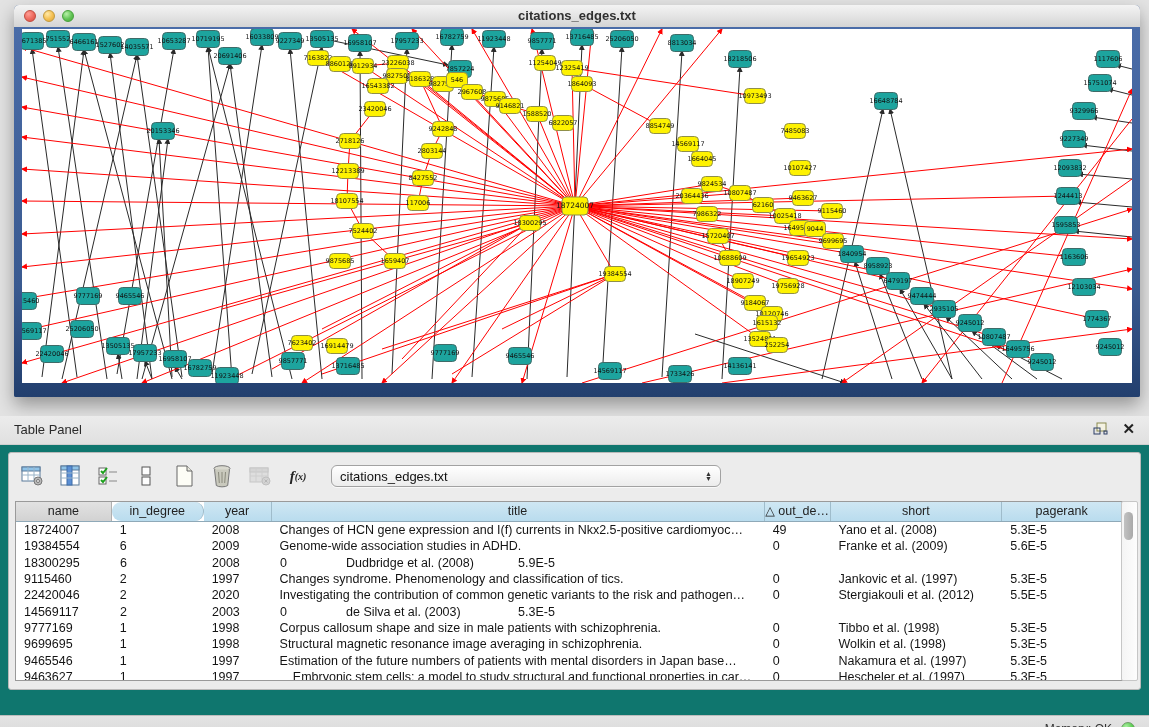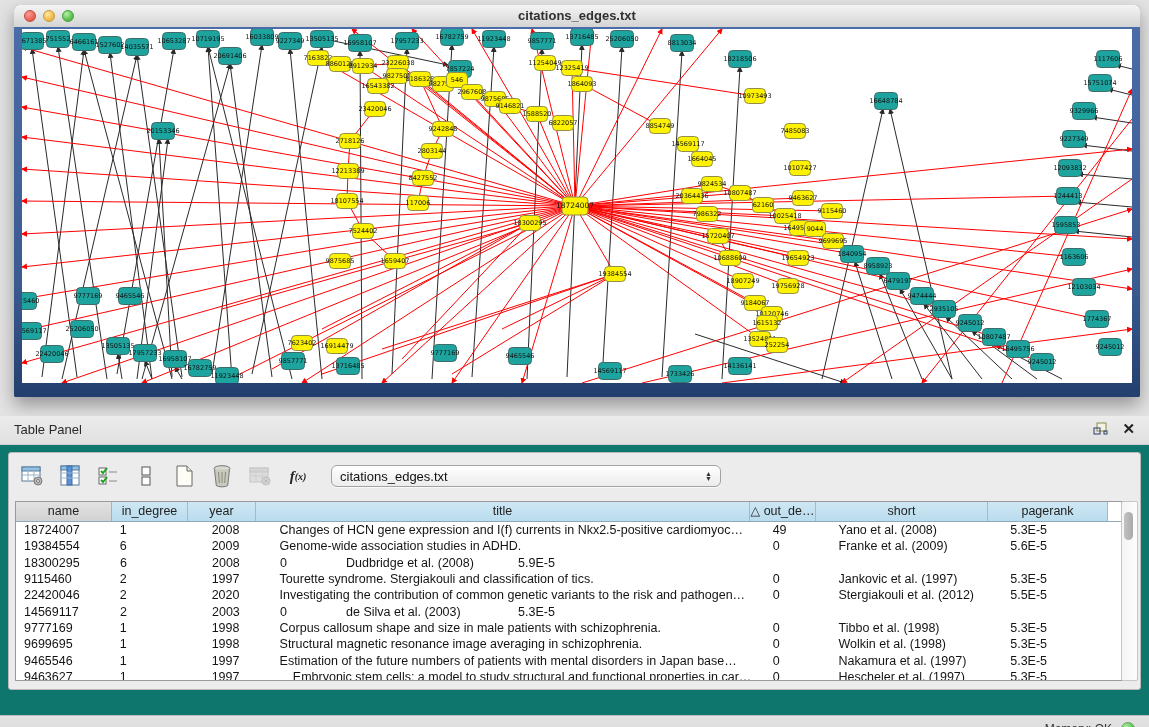--- a/index.html
+++ b/index.html
@@ -870,21 +870,21 @@
         <span class="combo-arrows">
             <span>▲</span>
             <span>▼</span>
           </span>
       </div>
     </div>
 
     <div class="data-table">
       <div class="thead">
           <div class="th first" style="width: 96px;">name</div>
-          <div class="th" style="width: 76px;">in_degree</div>
+          <div class="th" style="width: 92px; border-radius: 9px;">in_degree</div>
           <div class="th" style="width: 68px;">year</div>
           <div class="th" style="width: 494px;">title</div>
           <div class="th" style="width: 66px;">△ out_de…</div>
           <div class="th" style="width: 172px;">short</div>
           <div class="th" style="width: 120px;">pagerank</div>
         </div>
       <div class="tbody">
           <div class="tr">
             <div class="td" style="width: 96px;">18724007</div>
             <div class="td" style="width: 92px;">1</div>
@@ -908,21 +908,21 @@
             <div class="td" style="width: 92px;">6</div>
             <div class="td" style="width: 68px;">2008</div>
             <div class="td" style="width: 66px;">0</div>
             <div class="td" style="width: 172px;">Dudbridge et al. (2008)</div>
             <div class="td" style="width: 120px;">5.9E-5</div>
           </div>
           <div class="tr">
             <div class="td" style="width: 96px;">9115460</div>
             <div class="td" style="width: 92px;">2</div>
             <div class="td" style="width: 68px;">1997</div>
-            <div class="td" style="width: 494px;">Tourette syndrome. Stergiakouli and classification of tics.</div>
+            <div class="td" style="width: 494px;">Changes syndrome. Phenomenology and classification of tics.</div>
             <div class="td" style="width: 66px;">0</div>
             <div class="td" style="width: 172px;">Jankovic et al. (1997)</div>
             <div class="td" style="width: 120px;">5.3E-5</div>
           </div>
           <div class="tr">
             <div class="td" style="width: 96px;">22420046</div>
             <div class="td" style="width: 92px;">2</div>
             <div class="td" style="width: 68px;">2020</div>
             <div class="td" style="width: 494px;">Investigating the contribution of common genetic variants to the risk and pathogen…</div>
             <div class="td" style="width: 66px;">0</div>

